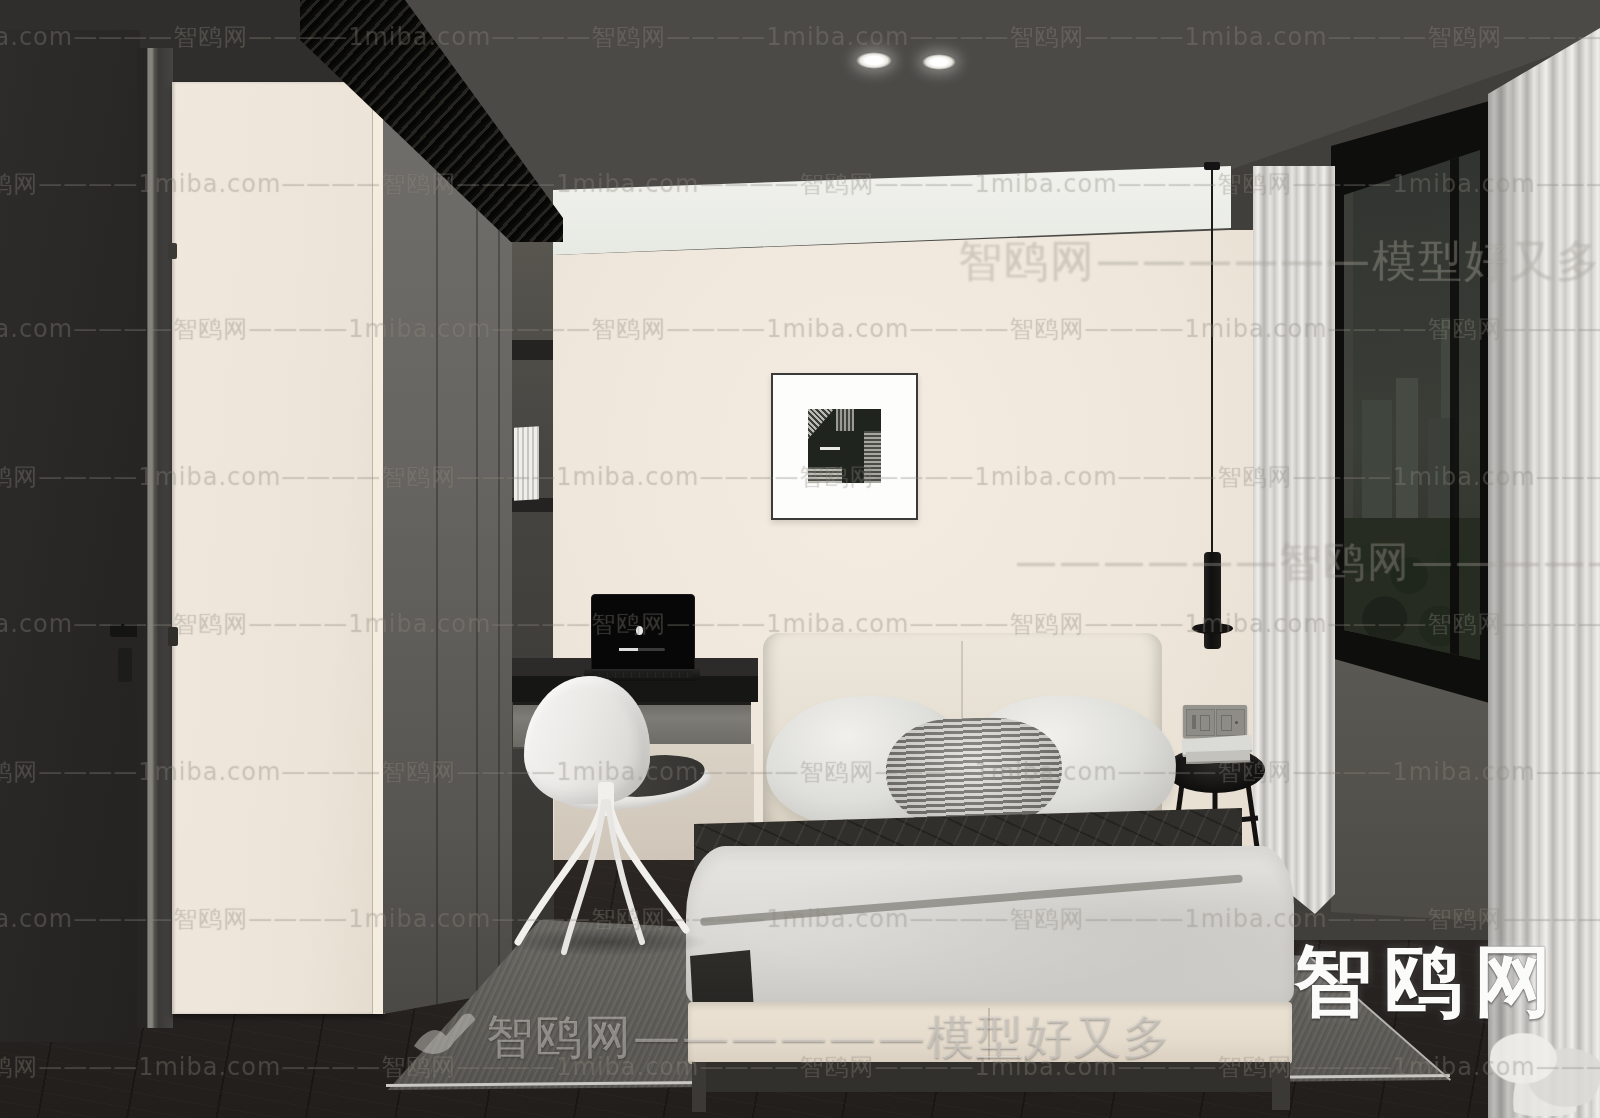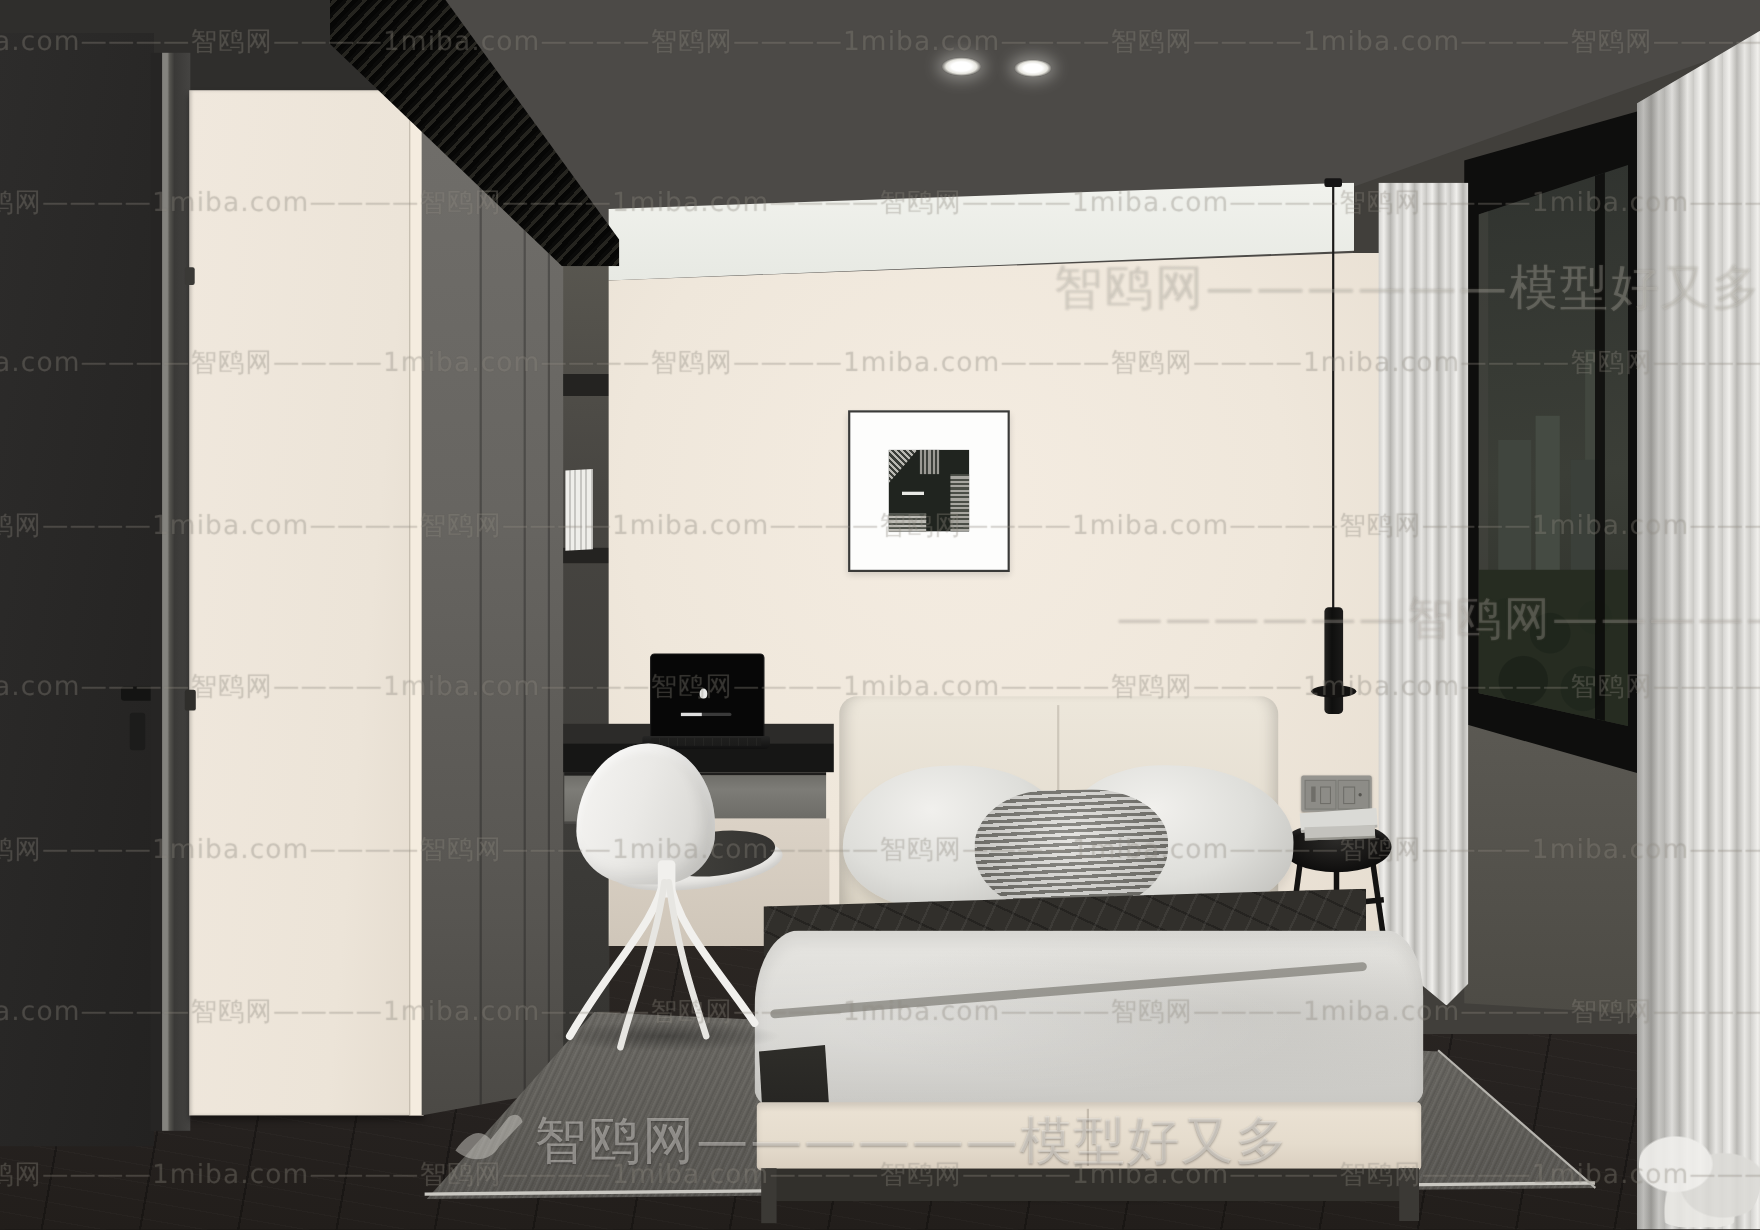--- a/index.html
+++ b/index.html
@@ -369,14 +369,15 @@
   </div>
   <div class="wm-big" style="left:958px;top:232px">智鸥网——————模型好又多————</div>
   <div class="wm-big" style="left:1015px;top:534px;font-size:42px;color:rgba(252,250,246,.14)">——————智鸥网——————</div>
   <div class="wm-bottom">
     <svg width="64" height="52" viewBox="0 0 64 52">
       <path d="M2,34 C14,16 26,14 34,24 L50,4 C56,-1 62,2 63,8 L42,30 C34,44 16,46 2,34 Z" fill="rgba(205,203,197,0.5)"></path>
     </svg>
     <span>智鸥网——————模型好又多</span>
   </div>
 
+  <div class="brand-logo">智鸥网</div>
 
 </div>
 
 </body></html>

